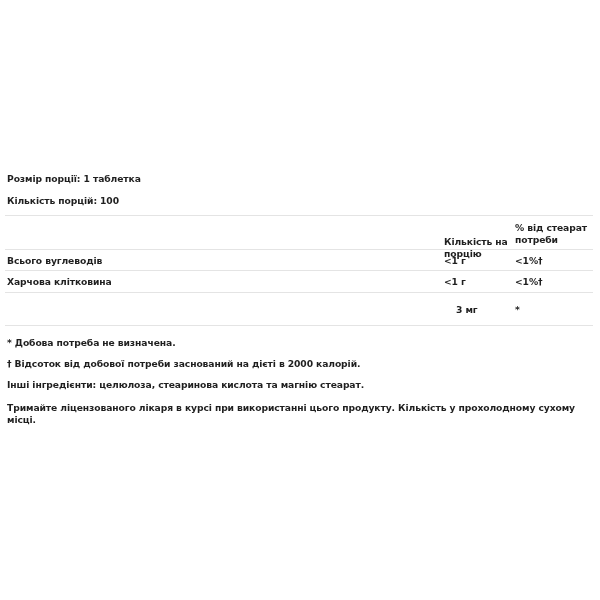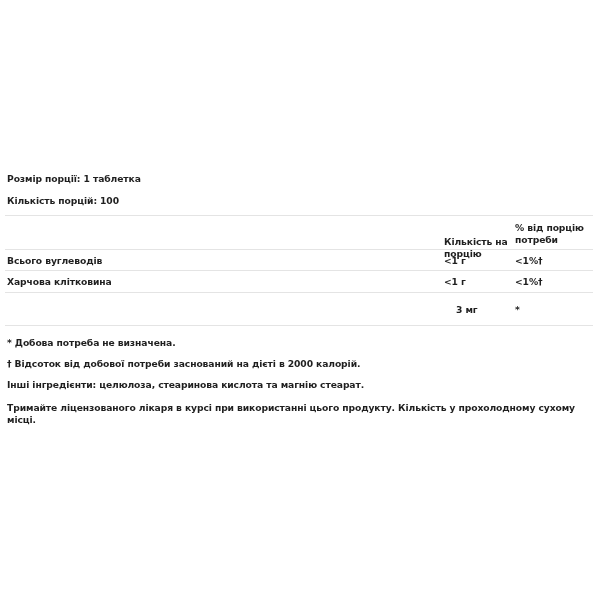--- a/index.html
+++ b/index.html
@@ -66,21 +66,21 @@
 
 <div class="facts-table">
   <div class="hr" style="top:0px;"></div>
 
   <div>
     <div class="cell col-amt" style="top:21px;">
       <div>Кількість на</div>
       <div>порцію</div>
     </div>
     <div class="cell col-dv" style="top:7px;">
-      <div>% від порцію</div>
+      <div>% від стеарат</div>
       <div>потреби</div>
     </div>
   </div>
   <div class="hr" style="top:34px;"></div>
 
   <div>
     <div class="cell col-name" style="top:40px;">Всього вуглеводів</div>
     <div class="cell col-amt" style="top:40px;">&lt;1 г</div>
     <div class="cell col-dv" style="top:40px;">&lt;1%†</div>
   </div>

